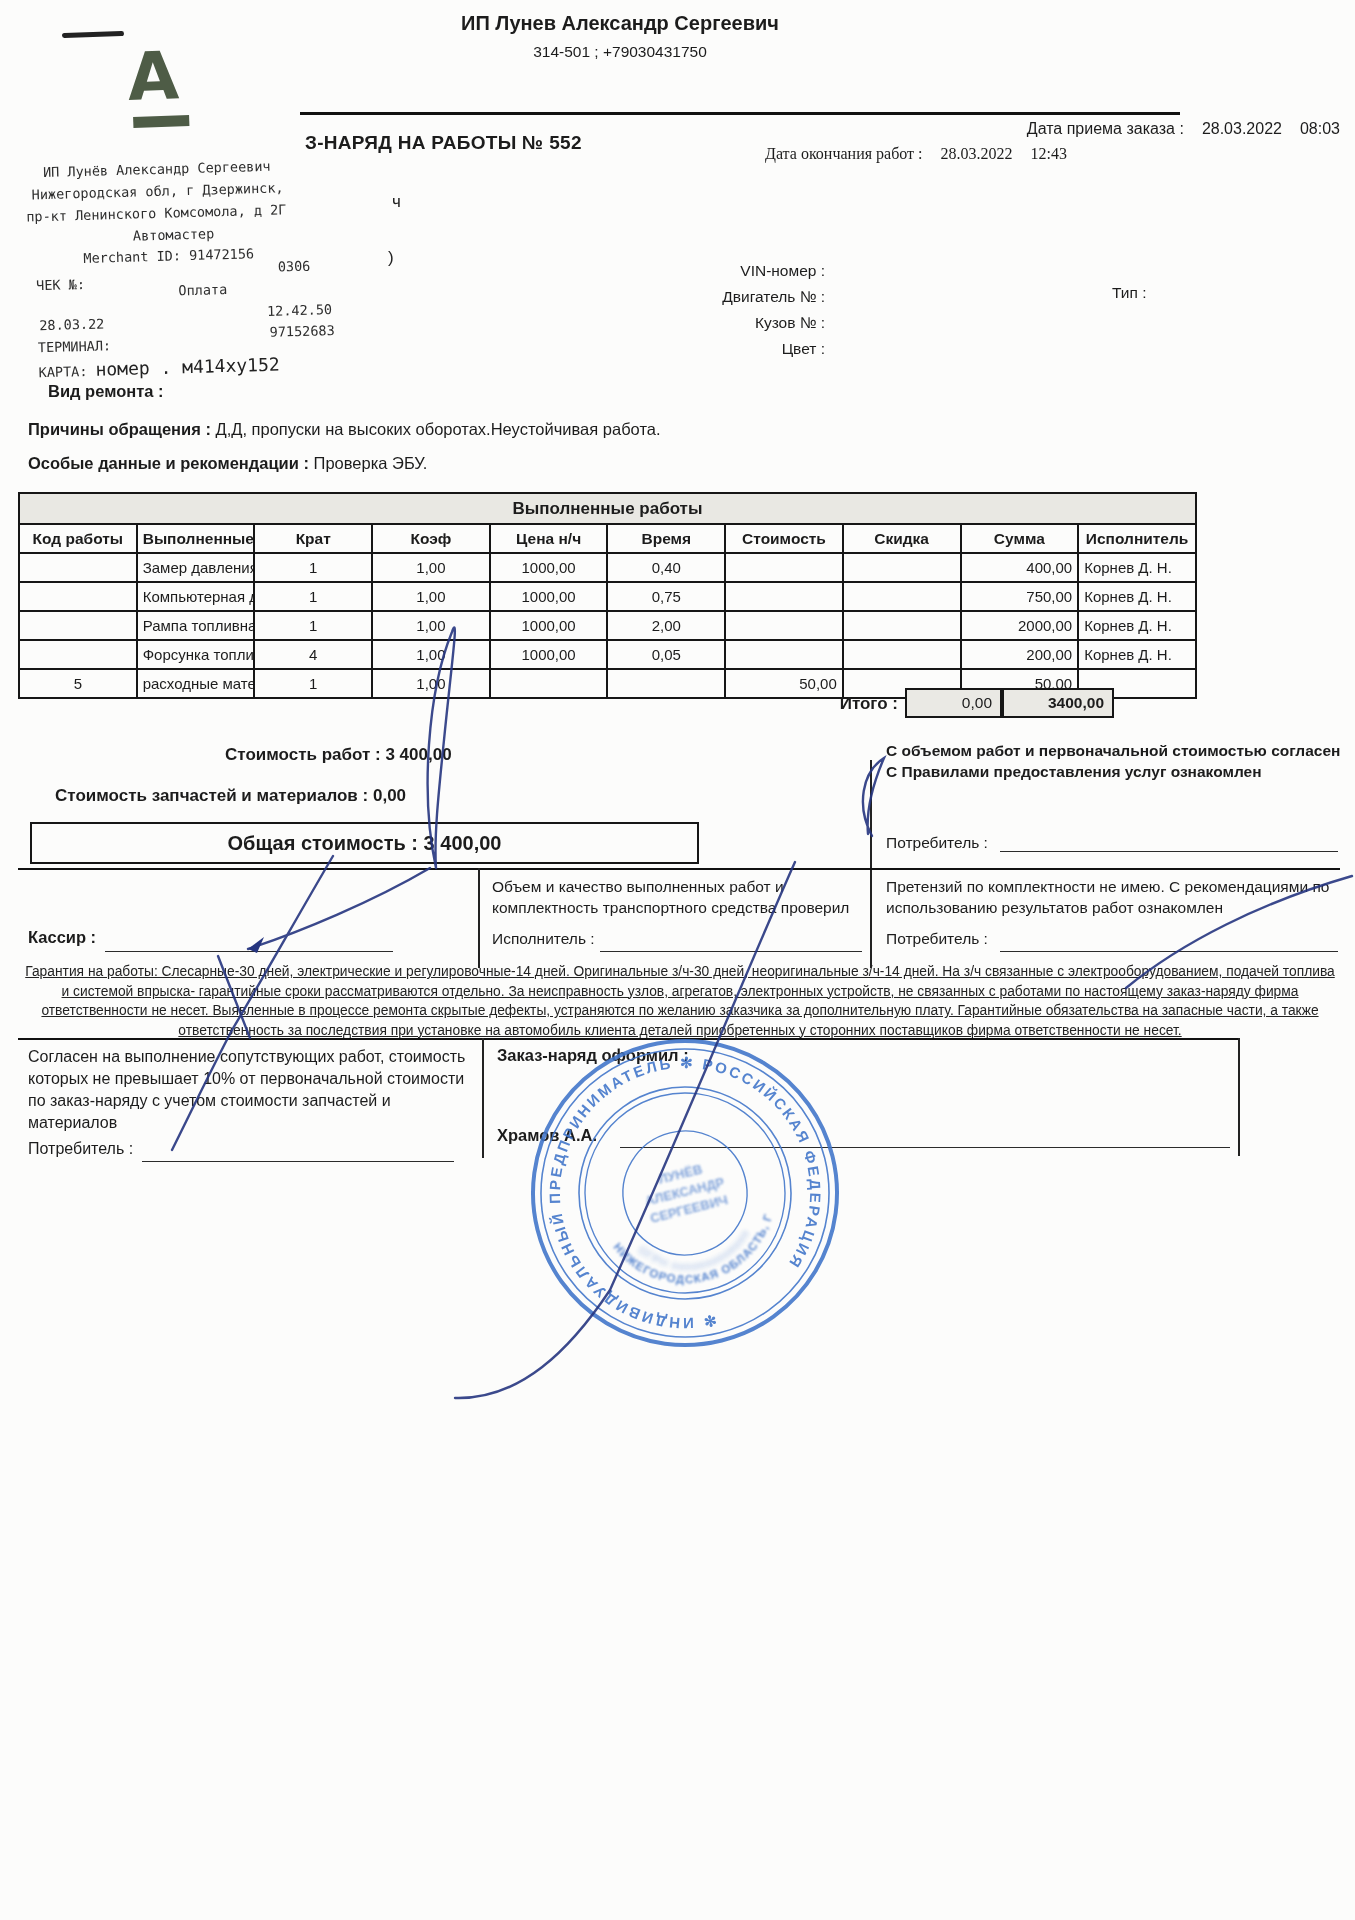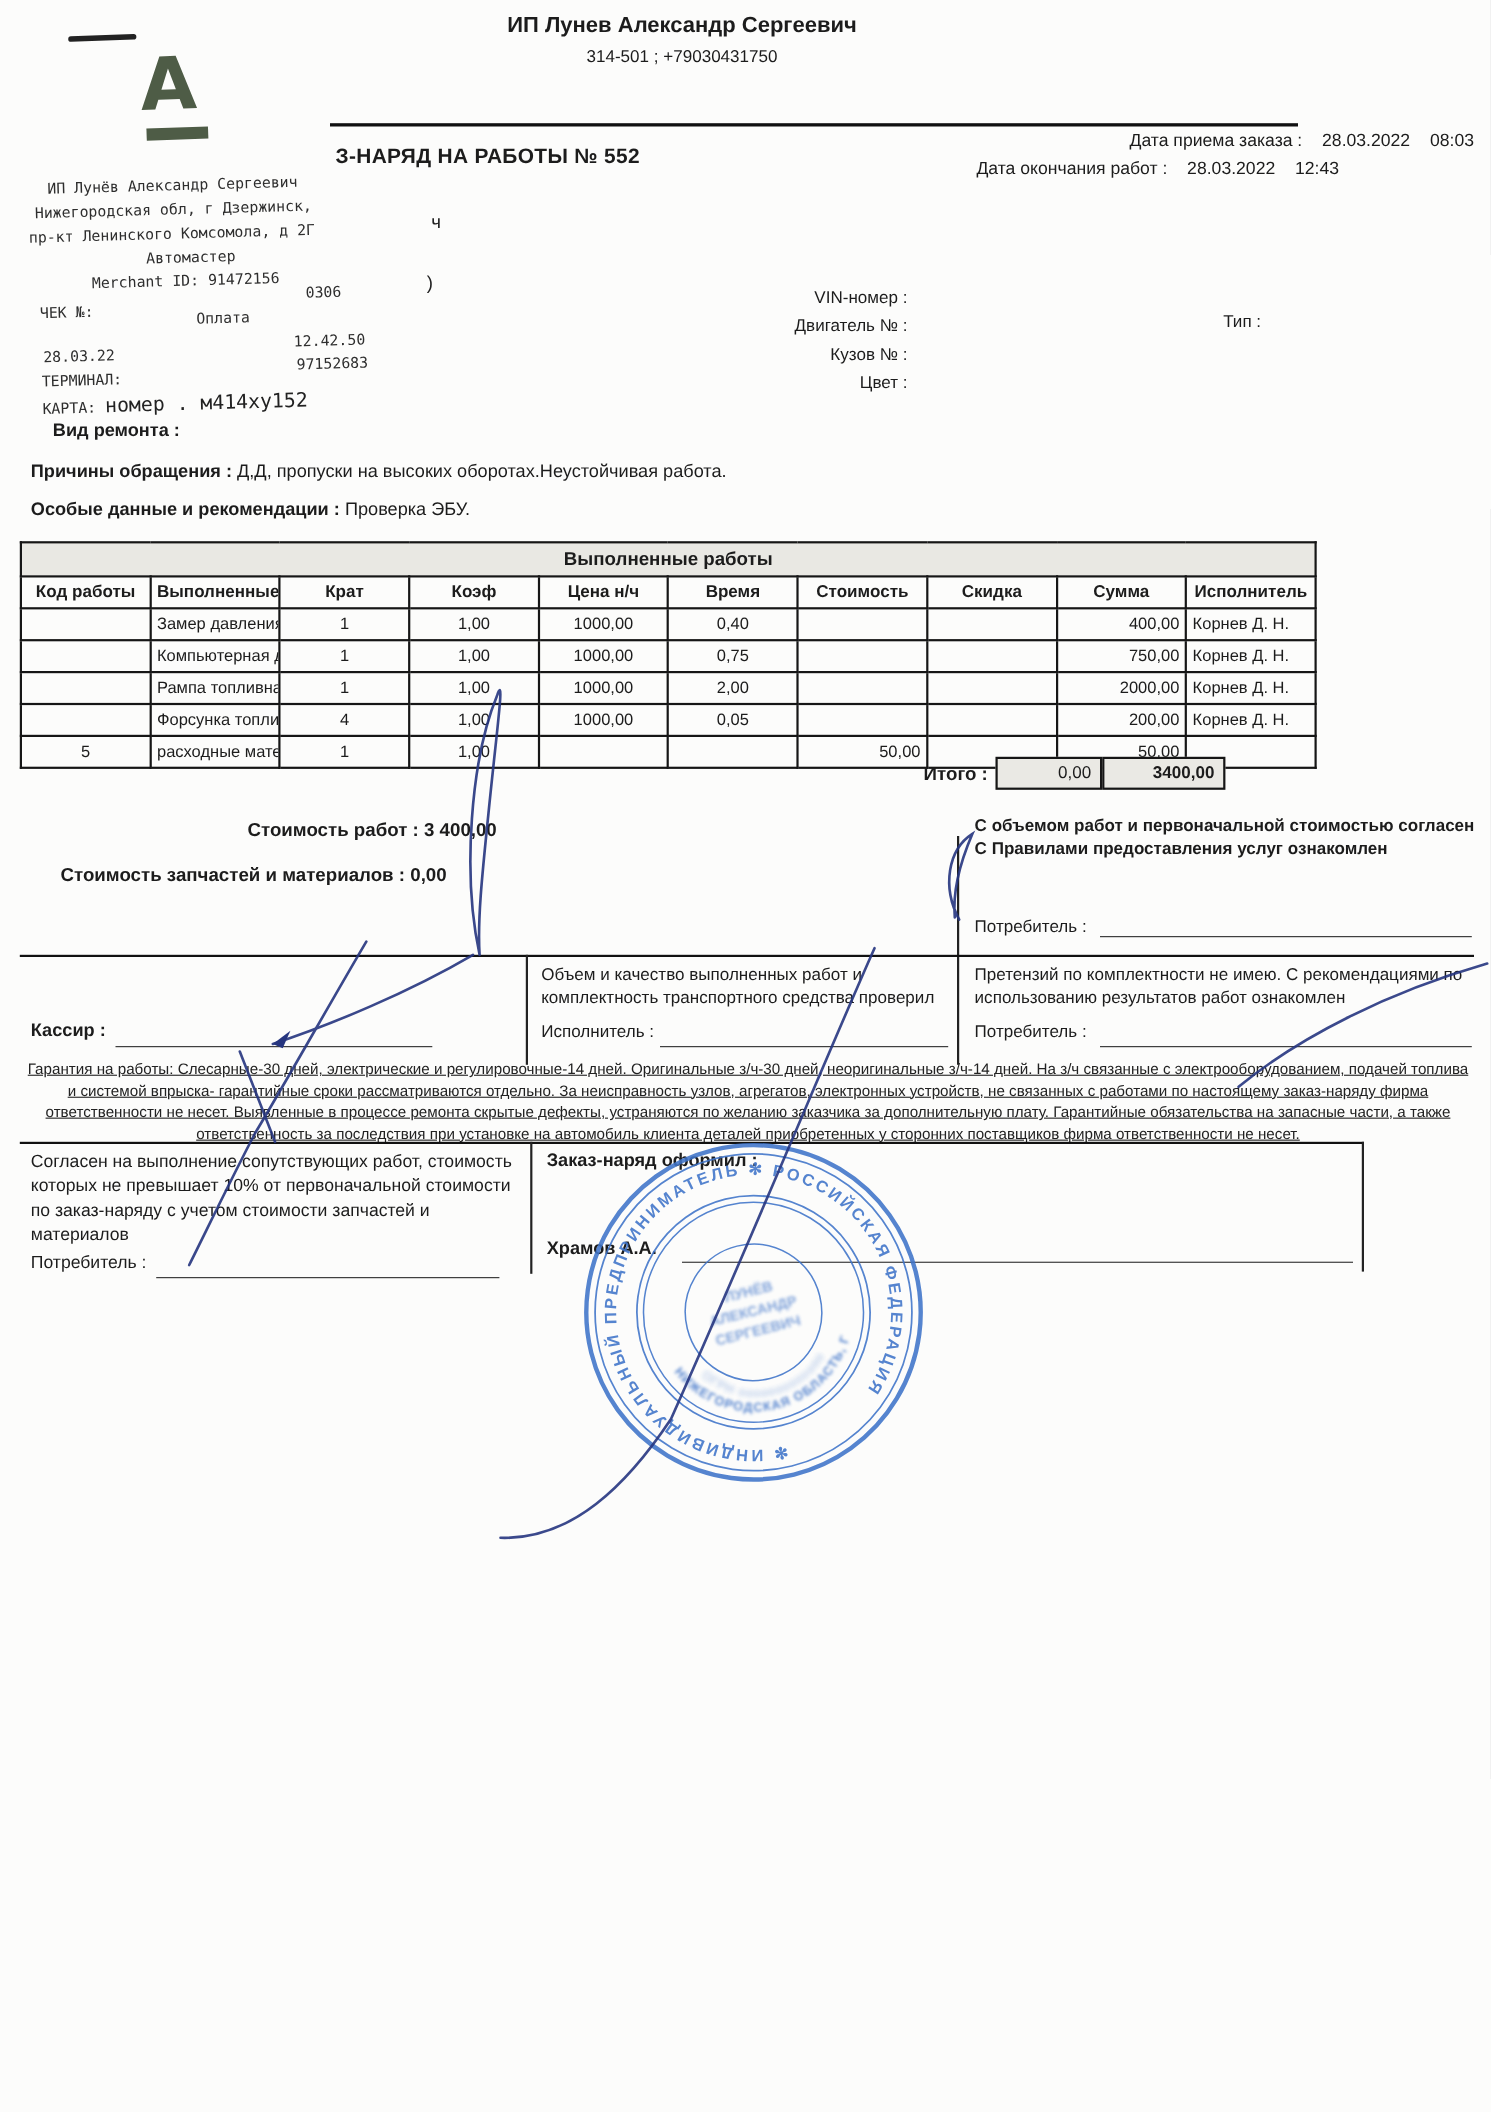--- a/index.html
+++ b/index.html
@@ -75,21 +75,21 @@
   </div>
   <div class="abs hline" style="left:300px;top:112px;width:880px;"></div>
 
   <div class="abs title" style="left:305px;top:132px;">З-НАРЯД НА РАБОТЫ № 552</div>
   <div class="abs datelbl" style="left:765px;top:120px;width:575px;">
     <div style="display:flex;justify-content:flex-end;gap:18px;align-items:flex-end;">
       <span>Дата приема заказа :</span>
       <span>28.03.2022</span>
       <span>08:03</span>
     </div>
-    <div style="display:flex;justify-content:center;gap:18px;margin-top:7px;">
+    <div style="display:flex;justify-content:flex-start;gap:18px;margin-top:7px;font-family:Liberation Serif, serif;">
       <span>Дата окончания работ :</span>
       <span>28.03.2022</span>
       <span>12:43</span>
     </div>
   </div>
 
   <div class="abs topdash" style="left:62px;top:32px;transform:rotate(-2deg);"></div>
   <div class="abs" style="left:128px;top:44px;transform:rotate(-2deg);">
     <div class="alfa">А</div>
     <div class="alfabar" style="margin:6px 0 0 4px;"></div>
@@ -221,20 +221,24 @@
   <div class="abs sumcell" style="left:905px;top:688px;width:97px;height:30px;">0,00</div>
   <div class="abs sumcell b" style="left:1002px;top:688px;width:112px;height:30px;">3400,00</div>
 
   <div class="abs tot17" style="left:225px;top:745px;">
     <span>Стоимость работ :</span>
     <span>3 400,00</span>
   </div>
   <div class="abs tot17" style="left:55px;top:786px;">
     <span>Стоимость запчастей и материалов :</span>
     <span>0,00</span>
+  </div>
+  <div class="abs" id="grandbox" style="left:30px;top:822px;width:665px;height:38px;">
+    <span>Общая стоимость :</span>&nbsp;
+    <span>3 400,00</span>
   </div>
 
   <div class="abs small15" style="left:886px;top:740px;width:460px;font-weight:bold;">
     <div>С объемом работ и первоначальной стоимостью согласен</div>
     <div>С Правилами предоставления услуг ознакомлен</div>
   </div>
   <div class="abs small15" style="left:886px;top:832px;">Потребитель :</div>
   <div class="abs sig-line" style="left:1000px;top:850px;width:338px;"></div>
   <div class="abs vline" style="left:870px;top:760px;height:208px;"></div>
 

